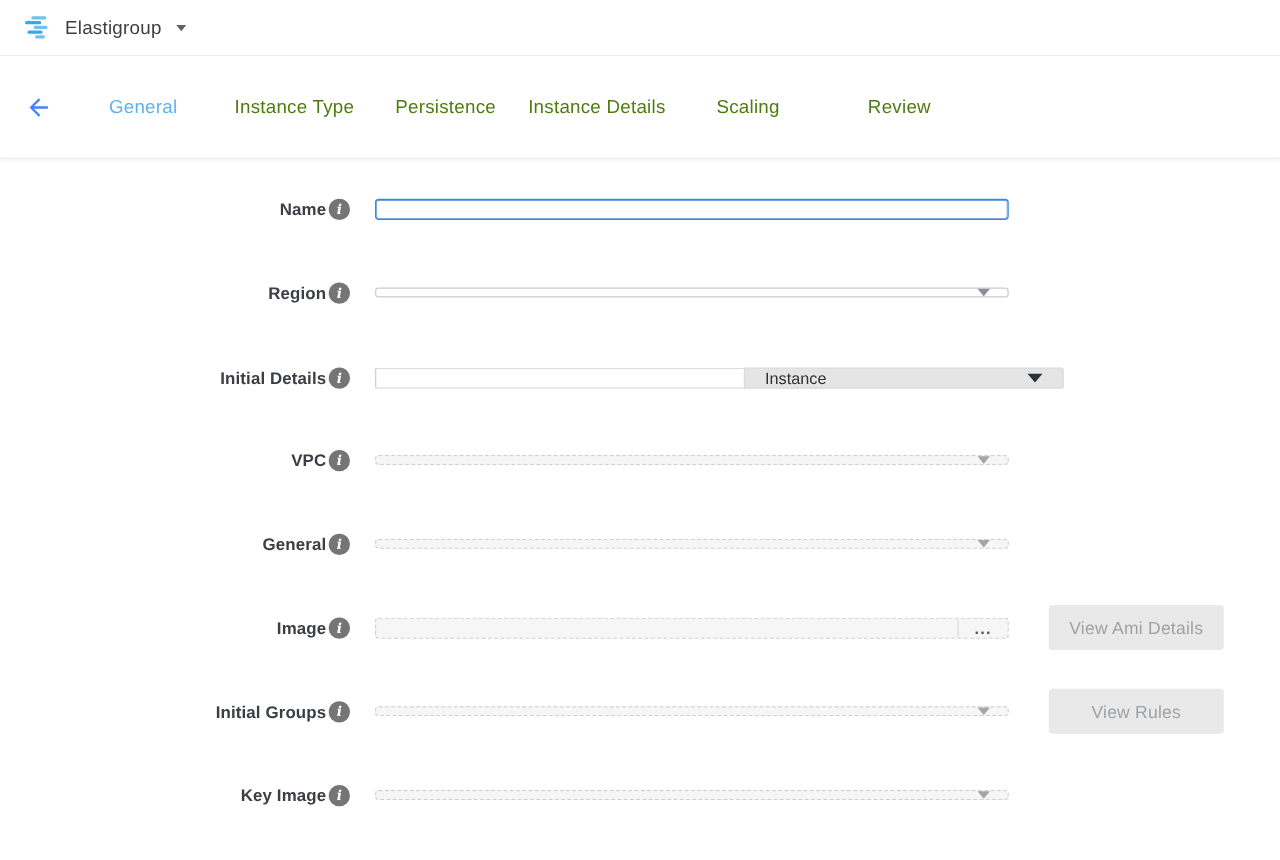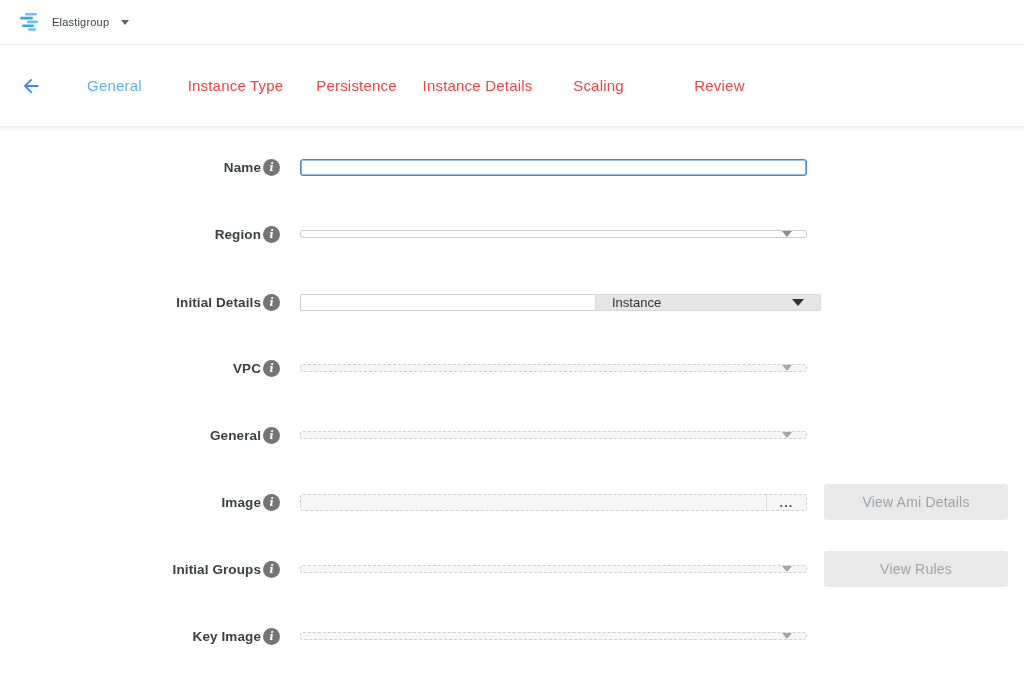--- a/index.html
+++ b/index.html
@@ -2,30 +2,30 @@
 <html><head>
 <meta charset="utf-8">
 <style>
   * { margin:0; padding:0; box-sizing:border-box; }
   html,body { width:1024px; height:688px; background:#fff; overflow:hidden;
               font-family:"Liberation Sans", sans-serif; }
 
   
   .header { height:45px; border-bottom:1px solid #eaeaea; display:flex; align-items:center; padding:0 18px; background:#fff; }
   .brand { display:flex; align-items:center; gap:10px; cursor:pointer; }
-  .brand-name { font-size:11px; color:#3c4043; letter-spacing:.2px; }
+  .brand-name { font-size:15px; color:#3c4043; letter-spacing:.2px; }
   .caret-sm { width:0; height:0; border-left:4.5px solid transparent; border-right:4.5px solid transparent; border-top:5px solid #5f6368; margin-left:2px; }
 
   
   .tabbar { height:82px; background:#fff; border-bottom:1px solid #ececec;
             box-shadow:0 2px 3px rgba(0,0,0,0.05); display:flex; align-items:center; position:relative; }
   .back-btn { position:absolute; left:18px; top:50%; transform:translateY(-50%);
               background:none; border:none; cursor:pointer; width:26px; height:26px; display:flex; align-items:center; justify-content:center; }
   .tabs { display:flex; margin-left:54px; }
-  .tab { width:121px; text-align:center; font-size:15px; color:#ef4444; cursor:pointer; letter-spacing:.2px; }
+  .tab { width:121px; text-align:center; font-size:15px; color:#4d7c0f; cursor:pointer; letter-spacing:.2px; }
   .tab.active { color:#5cb3ea; }
 
   
   .form { padding-top:21px; }
   .row { display:flex; align-items:center; height:38px; margin-bottom:29px; }
   .row.tall { height:40px; margin-bottom:27px; }
   .label-cell { width:280px; display:flex; align-items:center; justify-content:flex-end; gap:2px; flex:none; }
   .label { font-size:13.5px; font-weight:bold; color:#3b3e42; letter-spacing:.1px; white-space:nowrap; }
   .info { width:17px; height:17px; border-radius:50%; background:#757575; color:#fff;
           font-size:11px; font-weight:bold; display:flex; align-items:center; justify-content:center;
@@ -40,30 +40,30 @@
             display:flex; align-items:center; justify-content:space-between; padding:0 14px 0 12px; cursor:pointer; }
   .select-value { font-size:13px; color:#3b3e42; }
   .caret { width:0; height:0; border-left:5px solid transparent; border-right:5px solid transparent; border-top:6px solid #8a8f94; flex:none; }
   .caret.dark { border-top-color:#2f3235; border-left-width:6px; border-right-width:6px; border-top-width:7px; }
 
   .disabled-ctl { border:1px dashed #cfcfcf !important; background:#f6f6f6 !important; cursor:default; }
   .disabled-ctl .caret { border-top-color:#a5a5a5; }
 
   .cap-input { width:295px; height:100%; border:1px solid #cfcfcf; border-right:none; border-radius:2px 0 0 2px;
                background:#fff; font-size:13px; color:#3b3e42; padding:0 12px; outline:none; }
-  .unit-select { width:226px; height:100%; background:#e5e5e5; border:1px solid #dadada; border-radius:0 2px 2px 0;
+  .unit-select { width:256px; height:100%; background:#e5e5e5; border:1px solid #dadada; border-radius:0 2px 2px 0;
                  display:flex; align-items:center; justify-content:space-between; padding:0 16px; cursor:pointer; }
   .unit-select .select-value { color:#2f3235; }
 
   .picker { padding:0; overflow:hidden; }
   .picker .select-value { padding-left:12px; }
   .picker-dots { width:40px; height:100%; border-left:1px solid #dcdcdc; display:flex; align-items:center; justify-content:center;
                  font-size:13px; font-weight:bold; color:#555; letter-spacing:1px; cursor:pointer; }
 
-  .action-btn { margin-left:17px; width:184px; height:36px; background:#e9e9e9; border:none; border-radius:3px;
+  .action-btn { margin-left:32px; width:140px; height:36px; background:#e9e9e9; border:none; border-radius:3px;
                 font-size:14px; color:#9fa2a5; font-family:"Liberation Sans", sans-serif; letter-spacing:.2px; cursor:default; }
 </style>
 </head>
 <body>
 
 <div class="header">
   <div class="brand">
     <svg width="24" height="24" viewBox="0 0 24 24">
       <rect x="7" y="3" width="12" height="2.6" rx="1.3" fill="#6cc3f0"></rect>
       <rect x="2" y="6.8" width="13" height="2.6" rx="1.3" fill="#38a8e6"></rect>

